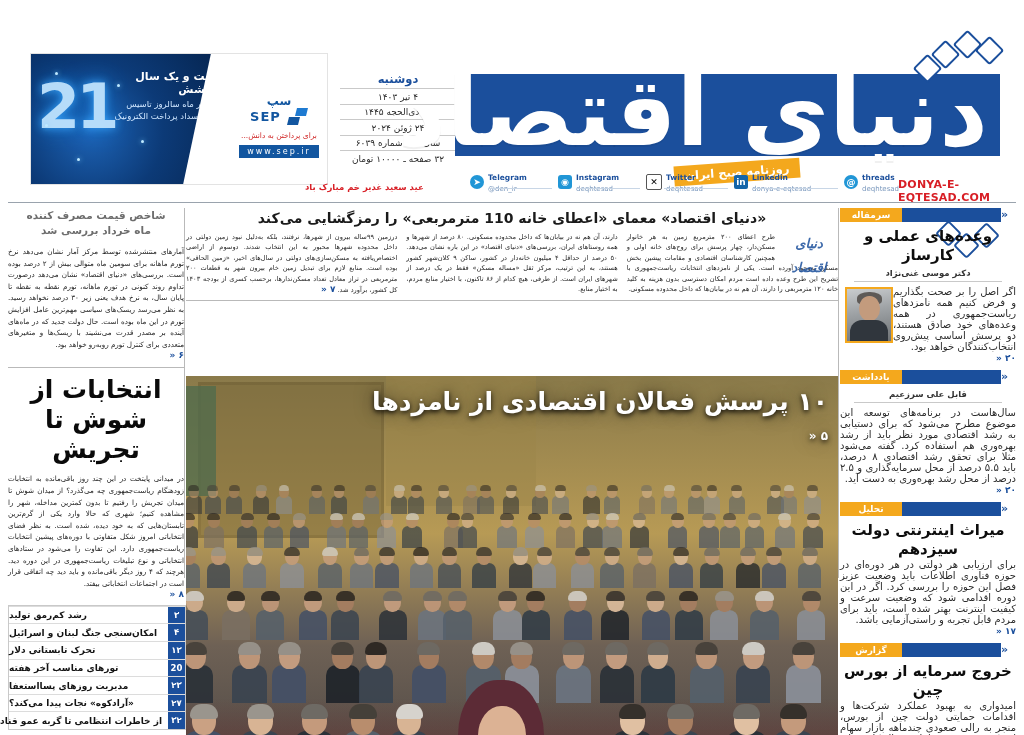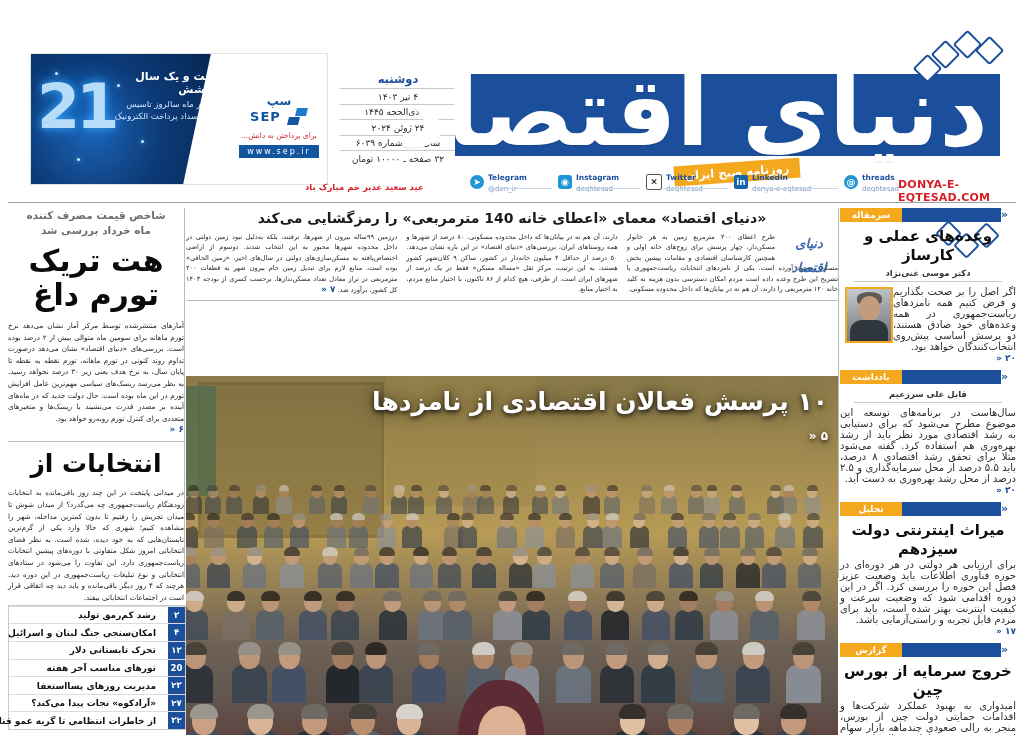--- a/index.html
+++ b/index.html
@@ -148,21 +148,21 @@
   .picks-hd .t{color:#fff;font-size:11px;font-weight:bold;direction:rtl;}
   .chev{position:absolute;left:8px;top:-6px;width:0;height:0;
     border-left:13px solid transparent;border-right:13px solid transparent;border-top:14px solid #fff;}
   .chev:after{content:"";position:absolute;left:-9px;top:-14px;width:0;height:0;
     border-left:9px solid transparent;border-right:9px solid transparent;border-top:10px solid #f4a81d;}
   .pick{display:flex;align-items:center;border-top:1px solid #dcdcdc;height:16.6px;direction:rtl;}
   .pick .num{
     width:17px;flex:none;background:#1b4f9c;color:#fff;font-size:8.5px;font-weight:bold;
     height:16.6px;line-height:16.6px;text-align:center;
   }
-  .pick .lbl{flex:1;text-align:right;padding-right:12px;font-size:9px;font-weight:bold;color:#141414;white-space:nowrap;}
+  .pick .lbl{flex:1;text-align:left;padding-right:6px;font-size:9px;font-weight:bold;color:#141414;white-space:nowrap;}
 
   
   .main-kicker{
     direction:rtl;text-align:center;font-size:14px;font-weight:bold;color:#1a1a1a;
     margin-top:2px;
   }
   .main-hl{
     direction:rtl;text-align:center;font-size:63px;font-weight:bold;line-height:72px;
     color:#000;letter-spacing:-2px;margin-top:-2px;
   }
@@ -332,33 +332,30 @@
 
   <div class="vrule a"></div>
   <div class="vrule b"></div>
 
   <div class="col-left">
     <div>
       <div class="kicker">
         <span>شاخص قیمت مصرف کننده</span><br>
         <span>ماه خرداد بررسی شد</span>
       </div>
-      <div class="hl-left">
-        <span>هت تریک</span><br>
-        <span>تورم داغ</span>
-      </div>
       <div class="body-fa">آمارهای منتشرشده توسط مرکز آمار نشان می‌دهد نرخ تورم ماهانه برای سومین ماه متوالی بیش از ۲ درصد بوده است. بررسی‌های «دنیای اقتصاد» نشان می‌دهد درصورت تداوم روند کنونی در تورم ماهانه، تورم نقطه به نقطه تا پایان سال، به نرخ هدف یعنی زیر ۳۰ درصد نخواهد رسید. به نظر می‌رسد ریسک‌های سیاسی مهم‌ترین عامل افزایش تورم در این ماه بوده است. حال دولت جدید که در ماه‌های آینده بر مصدر قدرت می‌نشیند با ریسک‌ها و متغیرهای متعددی برای کنترل تورم روبه‌رو خواهد بود.</div>
       <div class="pageref"><span>۶</span> «</div>
     </div>
 
     <div class="divider"></div>
 
     <div>
       <div class="hl-left2">
         <span>انتخابات از</span><br>
+        <span>شوش تا تجریش</span>
       </div>
       <div class="body-fa">در میدانی پایتخت در این چند روز باقی‌مانده به انتخابات زودهنگام ریاست‌جمهوری چه می‌گذرد؟ از میدان شوش تا میدان تجریش را رفتیم تا بدون کمترین مداخله، شهر را مشاهده کنیم؛ شهری که حالا وارد یکی از گرم‌ترین تابستان‌هایی که به خود دیده، شده است. به نظر فضای انتخاباتی امروز شکل متفاوتی با دوره‌های پیشین انتخابات ریاست‌جمهوری دارد. این تفاوت را می‌شود در ستادهای انتخاباتی و نوع تبلیغات ریاست‌جمهوری در این دوره دید. هرچند که ۴ روز دیگر باقی‌مانده و باید دید چه اتفاقی قرار است در اجتماعات انتخاباتی بیفتد.</div>
       <div class="pageref"><span>۸</span> «</div>
     </div>
 
     <div class="picks">
       <div class="pick">
         <span class="num">۳</span>
         <span class="lbl">رشد کم‌رمق تولید</span>
       </div>
@@ -383,21 +380,21 @@
         <span class="lbl">«آرادکوه» نجات پیدا می‌کند؟</span>
       </div>
       <div class="pick">
         <span class="num">۳۲</span>
         <span class="lbl">از خاطرات انتظامی تا گربه عمو قناد</span>
       </div>
     </div>
   </div>
 
   <div class="col-main">
-    <div class="main-kicker">«دنیای اقتصاد» معمای «اعطای خانه 140 مترمربعی» را رمزگشایی می‌کند</div>
+    <div class="main-kicker">«دنیای اقتصاد» معمای «اعطای خانه 110 مترمربعی» را رمزگشایی می‌کند</div>
 
     <div class="lead">
       <div class="c">
         <span class="sig">دنیای اقتصاد</span>
         <span>طرح اعطای ۲۰۰ مترمربع زمین به هر خانوار مسکن‌دار، چهار پرسش برای روح‌های خانه اولی و همچنین کارشناسان اقتصادی و مقامات پیشین بخش مسکن به‌وجود آورده است. یکی از نامزدهای انتخابات ریاست‌جمهوری با تشریح این طرح وعده داده است مردم امکان دسترسی بدون هزینه به کلید خانه ۱۲۰ مترمربعی را دارند، آن هم نه در بیابان‌ها که داخل محدوده مسکونی.</span>
       </div>
       <div class="c">دارند، آن هم نه در بیابان‌ها که داخل محدوده مسکونی. ۸۰ درصد از شهرها و همه روستاهای ایران، بررسی‌های «دنیای اقتصاد» در این باره نشان می‌دهد. ۵۰ درصد از حداقل ۴ میلیون خانه‌دار در کشور، ساکن ۹ کلان‌شهر کشور هستند، به این ترتیب، مرکز ثقل «مساله مسکن» فقط در یک درصد از شهرهای ایران است. از طرفی، هیچ کدام از ۸۶ تاکنون، با اختیار منابع مردم، به اختیار منابع.</div>
       <div class="c">
         <span>درزمین ۹۹ساله بیرون از شهرها، نرفتند، بلکه به‌دلیل نبود زمین دولتی در داخل محدوده شهرها محبور به این انتخاب شدند. دوسوم از اراضی اختصاص‌یافته به مسکن‌سازی‌های دولتی در سال‌های اخیر، «زمین الحاقی» بوده است. منابع لازم برای تبدیل زمین خام بیرون شهر به قطعات ۲۰۰ مترمربعی در تراز معادل تعداد مسکن‌ندارها، برحسب کسری از بودجه ۱۴۰۳ کل کشور، برآورد شد.</span>
         <span class="pageref"><span>۷</span> «</span>

